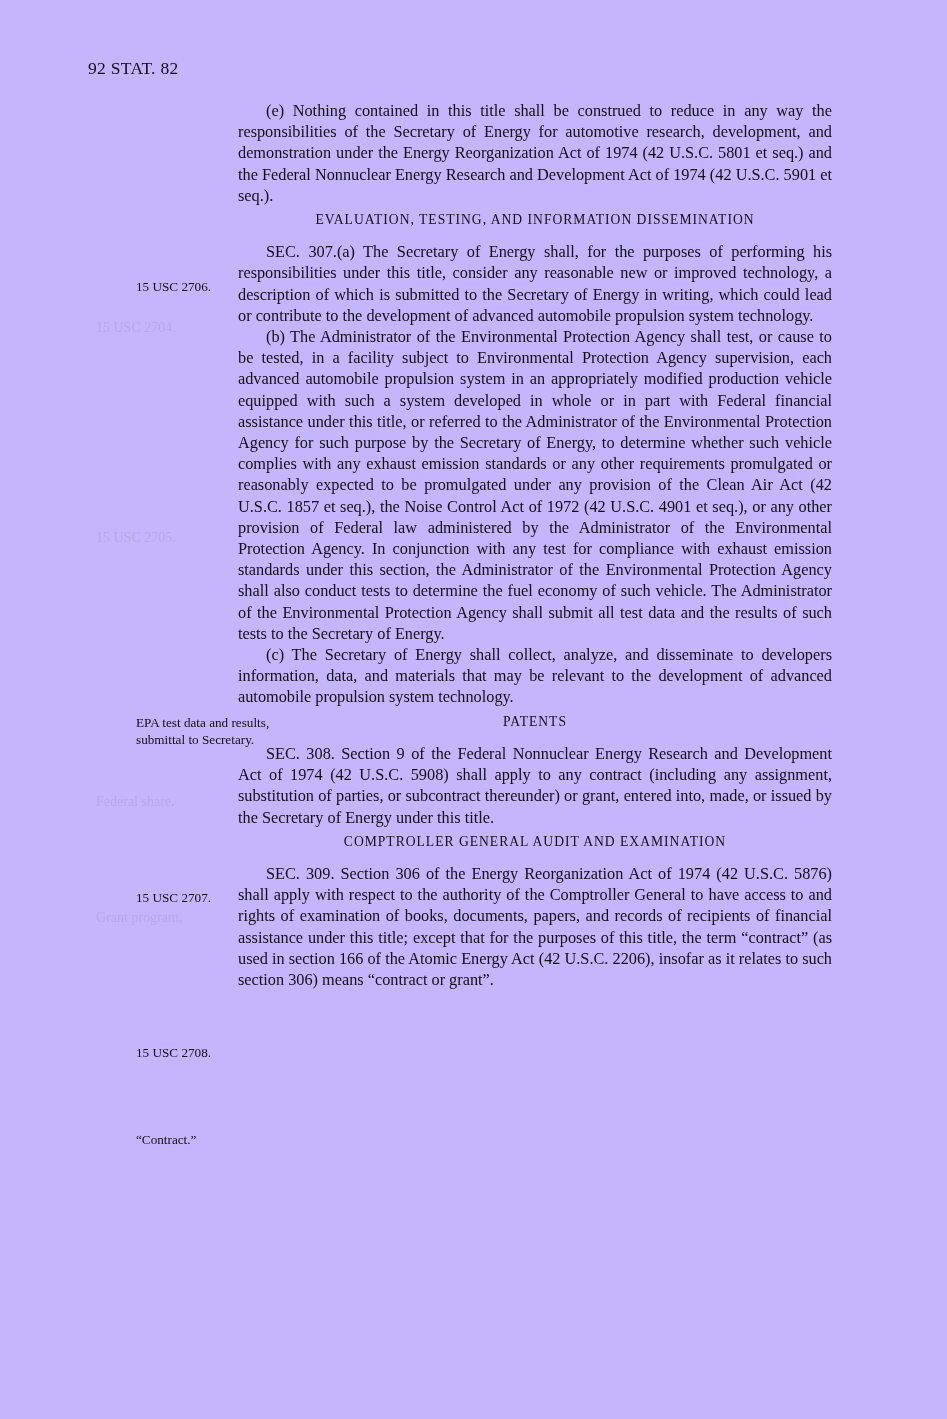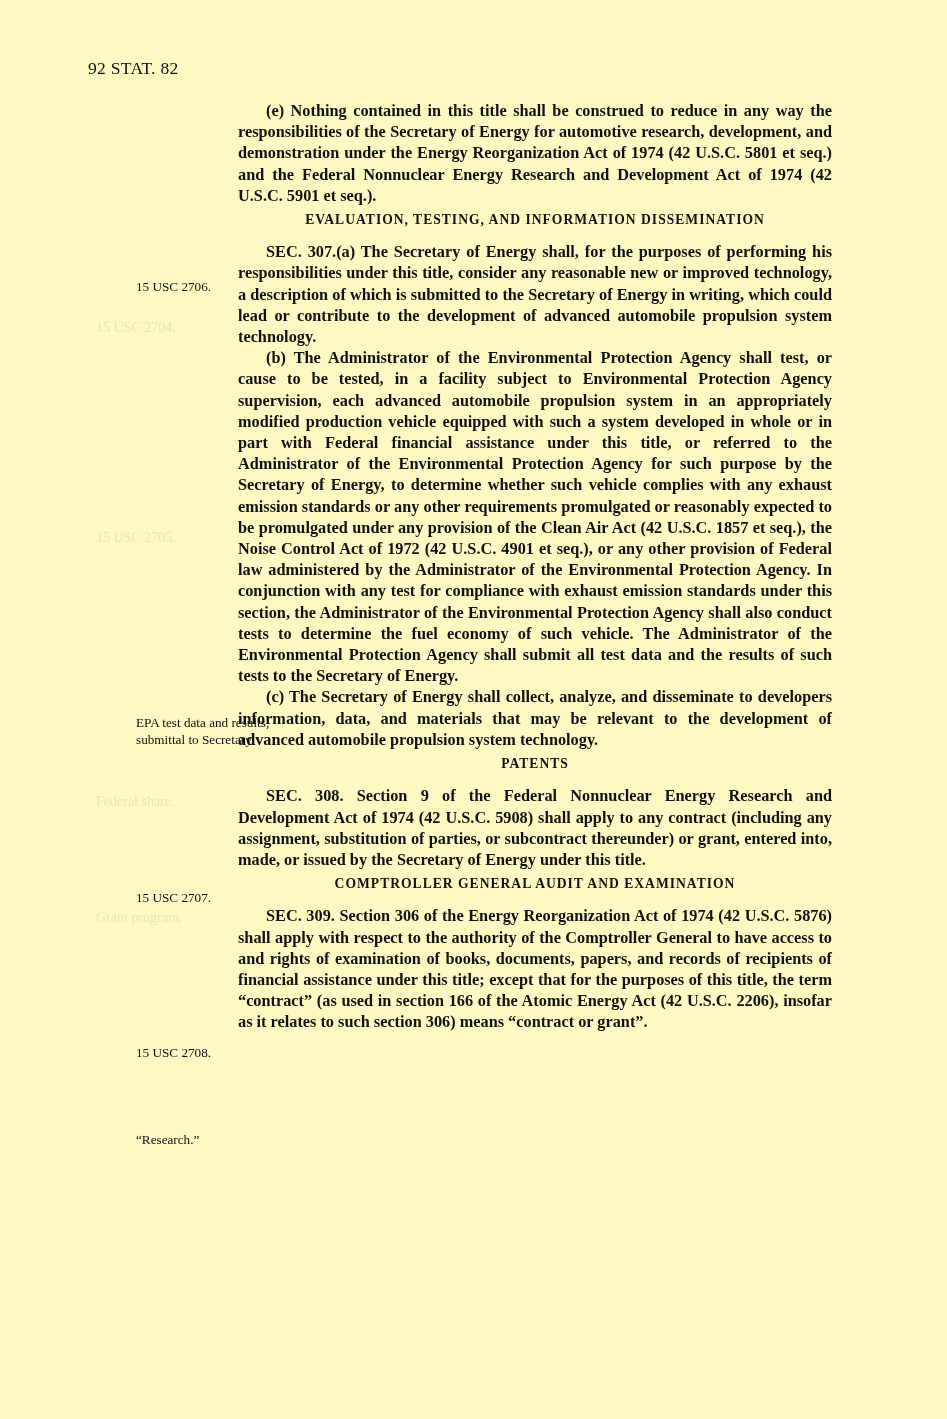--- a/index.html
+++ b/index.html
@@ -11,21 +11,21 @@
     width: 947px;
     height: 1419px;
     position: relative;
     font-family: "Liberation Serif", serif;
     color: #111111;
     overflow: hidden;
   }
   .page {
     position: absolute;
     inset: 0;
-    background: #fef9c3;
+    background: #c4b5fd;
   }
   .header {
     position: absolute;
     top: 58px;
     left: 88px;
     right: 88px;
     height: 26px;
   }
   .header-left {
     position: absolute;
@@ -47,21 +47,20 @@
   }
   .body-col {
     position: absolute;
     left: 238px;
     width: 594px;
     top: 100px;
     font-size: 16.3px;
     line-height: 21.2px;
     text-align: justify;
     text-justify: inter-word;
-    font-weight: bold;
   }
   .para {
     margin: 0 0 0 0;
     text-indent: 0;
   }
   .para + .para {
     margin-top: 0px;
   }
   .indent {
     text-indent: 28px;
@@ -102,21 +101,21 @@
 <div class="page">
 
   <div class="header">
     <div class="header-left">92 STAT. 82</div>
   </div>
 
   <div class="margin-note" style="top:278px;">15 USC 2706.</div>
   <div class="margin-note" style="top:714px;">EPA test data and results, submittal to Secretary.</div>
   <div class="margin-note" style="top:889px;">15 USC 2707.</div>
   <div class="margin-note" style="top:1044px;">15 USC 2708.</div>
-  <div class="margin-note" style="top:1131px;">“Research.”</div>
+  <div class="margin-note" style="top:1131px;">“Contract.”</div>
 
   <div class="ghost" style="top:318px; left:96px; width:130px;">15 USC 2704.</div>
   <div class="ghost" style="top:528px; left:96px; width:130px;">15 USC 2705.</div>
   <div class="ghost" style="top:792px; left:96px; width:140px;">Federal share.</div>
   <div class="ghost" style="top:908px; left:96px; width:140px;">Grant program,</div>
 
   <div class="body-col">
 
     <p class="para indent">(e) Nothing contained in this title shall be construed to reduce in any way the responsibilities of the Secretary of Energy for automotive research, development, and demonstration under the Energy Reorganization Act of 1974 (42 U.S.C. 5801 et seq.) and the Federal Nonnuclear Energy Research and Development Act of 1974 (42 U.S.C. 5901 et seq.).</p>
 

